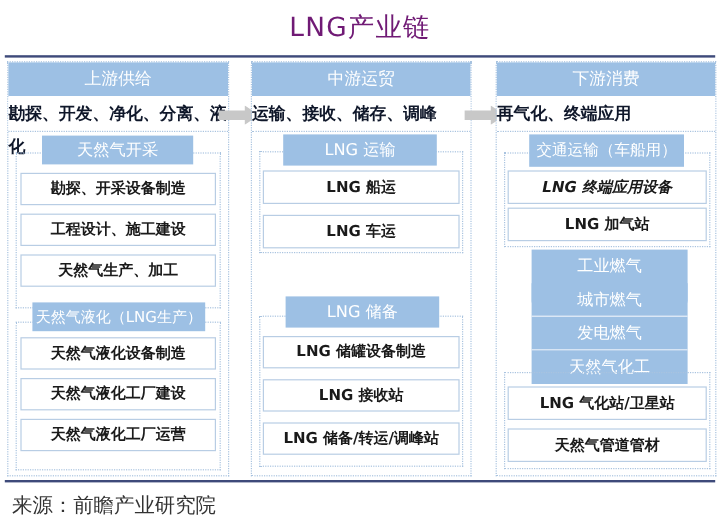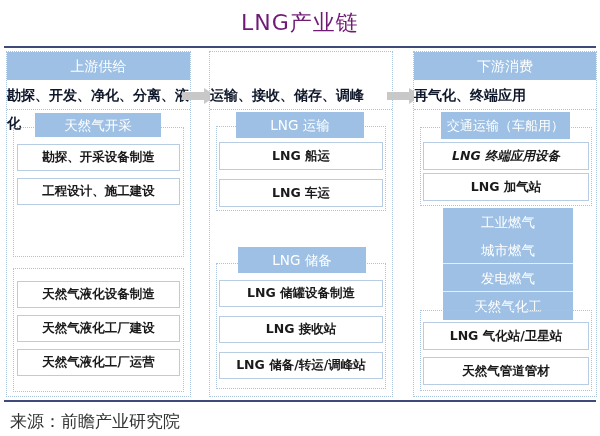--- a/index.html
+++ b/index.html
@@ -40,32 +40,35 @@
 <div class="rule top"></div>
 
 <div class="col" style="left:6px; width:185px;">
   <div class="col-head">上游供给</div>
   <div class="col-sub">勘探、开发、净化、分离、液化</div>
 
   <div class="group" style="left:6px; top:75px; width:171px; height:130px;"></div>
   <div class="group-label serif" style="left:28px; top:61px; width:126px;">天然气开采</div>
   <div class="item" style="left:10px; top:92px; width:163px; height:27px; line-height:24px;">勘探、开采设备制造</div>
   <div class="item" style="left:10px; top:126px; width:163px; height:27px; line-height:24px;">工程设计、施工建设</div>
+  <div class="item" style="left:10px; top:160px; width:163px; height:27px; line-height:24px;">天然气生产、加工</div>
 
   <div class="group" style="left:6px; top:216px; width:171px; height:124px;"></div>
+  <div class="group-label" style="left:20px; top:200px; width:144px; height:24px; font-size:12.5px;">天然气液化（LNG生产）</div>
   <div class="item" style="left:10px; top:229px; width:163px; height:27px; line-height:24px;">天然气液化设备制造</div>
   <div class="item" style="left:10px; top:263px; width:163px; height:27px; line-height:24px;">天然气液化工厂建设</div>
   <div class="item" style="left:10px; top:297px; width:163px; height:27px; line-height:24px;">天然气液化工厂运营</div>
 </div>
 
 <svg class="arrow" style="left:182px; top:88px;" viewBox="0 0 34 16">
   <polygon points="0,4 22,4 22,0 34,8 22,16 22,12 0,12" fill="#c8c8c8"></polygon>
 </svg>
 
 <div class="col" style="left:209px; width:184px;">
+  <div class="col-head">中游运贸</div>
   <div class="col-sub">运输、接收、储存、调峰</div>
 
   <div class="group" style="left:6px; top:74px; width:170px; height:85px;"></div>
   <div class="group-label" style="left:26px; top:60px; width:128px; height:26px; line-height:26px; font-size:13.5px;">LNG 运输</div>
   <div class="item" style="left:9px; top:90px; width:164px; height:28px; line-height:25px;">LNG 船运</div>
   <div class="item" style="left:9px; top:127px; width:164px; height:28px; line-height:25px;">LNG 车运</div>
 
   <div class="group" style="left:6px; top:211px; width:170px; height:126px;"></div>
   <div class="group-label" style="left:28px; top:195px; width:128px; height:26px; line-height:26px; font-size:13.5px;">LNG 储备</div>
   <div class="item" style="left:9px; top:228px; width:164px; height:27px; line-height:24px;">LNG 储罐设备制造</div>

